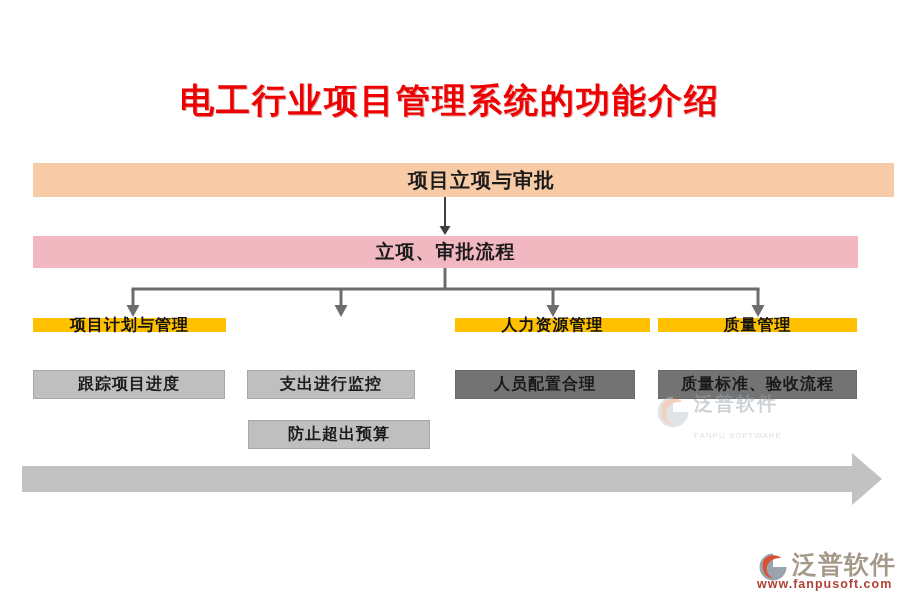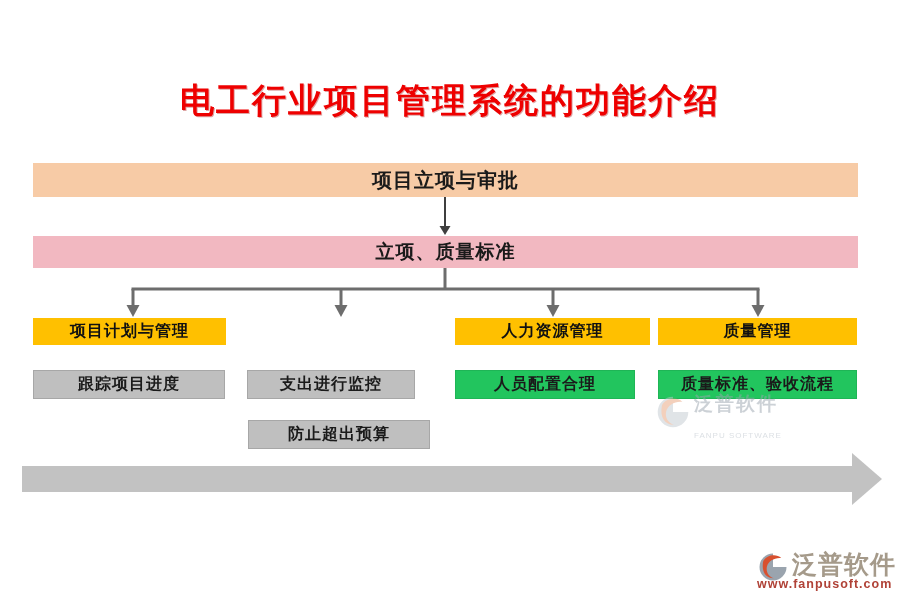--- a/index.html
+++ b/index.html
@@ -14,35 +14,35 @@
     left:0;top:76px;width:900px;height:48px;
     text-align:center;font-size:34px;font-weight:bold;color:#ee0000;
     letter-spacing:2px;line-height:48px;
     text-shadow:1px 1px 0 rgba(160,0,0,.35);
   }
   
   .bar{
     left:33px;width:825px;display:flex;align-items:center;justify-content:center;
     font-weight:bold;color:#1a1a1a;font-size:20px;letter-spacing:1px;
   }
-  .bar-top{top:163px;height:34px;background:#f7cba6;}
+  .bar-top{top:163px;height:34px;background:#f7cba6;padding-left:36px;}
   .bar-process{top:236px;height:32px;background:#f2b8c1;font-size:19px;}
   
   .col{top:318px;height:132px;}
   .col-header{
-    position:absolute;top:0;left:0;right:0;height:27px;background:#ffc000;
+    position:absolute;top:0;left:0;right:0;height:14px;background:#ffc000;
     display:flex;align-items:center;justify-content:center;
     font-weight:bold;font-size:16px;color:#111;letter-spacing:1px;
   }
   .gbox{
     position:absolute;display:flex;align-items:center;justify-content:center;
     height:27px;font-weight:bold;font-size:16px;color:#1a1a1a;letter-spacing:1px;
   }
   .gbox.dark{background:#bfbfbf;border:1px solid rgba(0,0,0,.12);text-align:right;}
-  .gbox.light{background:#22c55e;border:1px solid rgba(0,0,0,.08);}
+  .gbox.light{background:#737373;border:1px solid rgba(0,0,0,.08);}
   .row1{top:52px;}
   .row2{top:102px;}
   
   .big-arrow-bar{left:22px;top:466px;width:830px;height:26px;background:#c2c2c2;}
   .big-arrow-head{
     left:852px;top:453px;width:0;height:0;
     border-top:26px solid transparent;border-bottom:26px solid transparent;
     border-left:30px solid #c2c2c2;
   }
   
@@ -62,21 +62,21 @@
 <div class="abs bar bar-top">
   <span>项目立项与审批</span>
 </div>
 
 <svg class="abs" style="left:438px;top:197px;" width="14" height="39">
   <line x1="7" y1="0" x2="7" y2="30" stroke="#3f3f3f" stroke-width="2"></line>
   <polygon points="1.5,29 12.5,29 7,38" fill="#3f3f3f"></polygon>
 </svg>
 
 <div class="abs bar bar-process">
-  <span>立项、质量标准</span>
+  <span>立项、审批流程</span>
 </div>
 
 <svg class="abs" style="left:0;top:268px;" width="900" height="50">
   <g stroke="#6d6d6d" stroke-width="3" fill="none">
     <path d="M445 0 V21"></path>
     <path d="M131.5 21 H759.5"></path>
     <path d="M133 21 V39"></path>
     <path d="M341 21 V39"></path>
     <path d="M553 21 V39"></path>
     <path d="M758 21 V39"></path>

